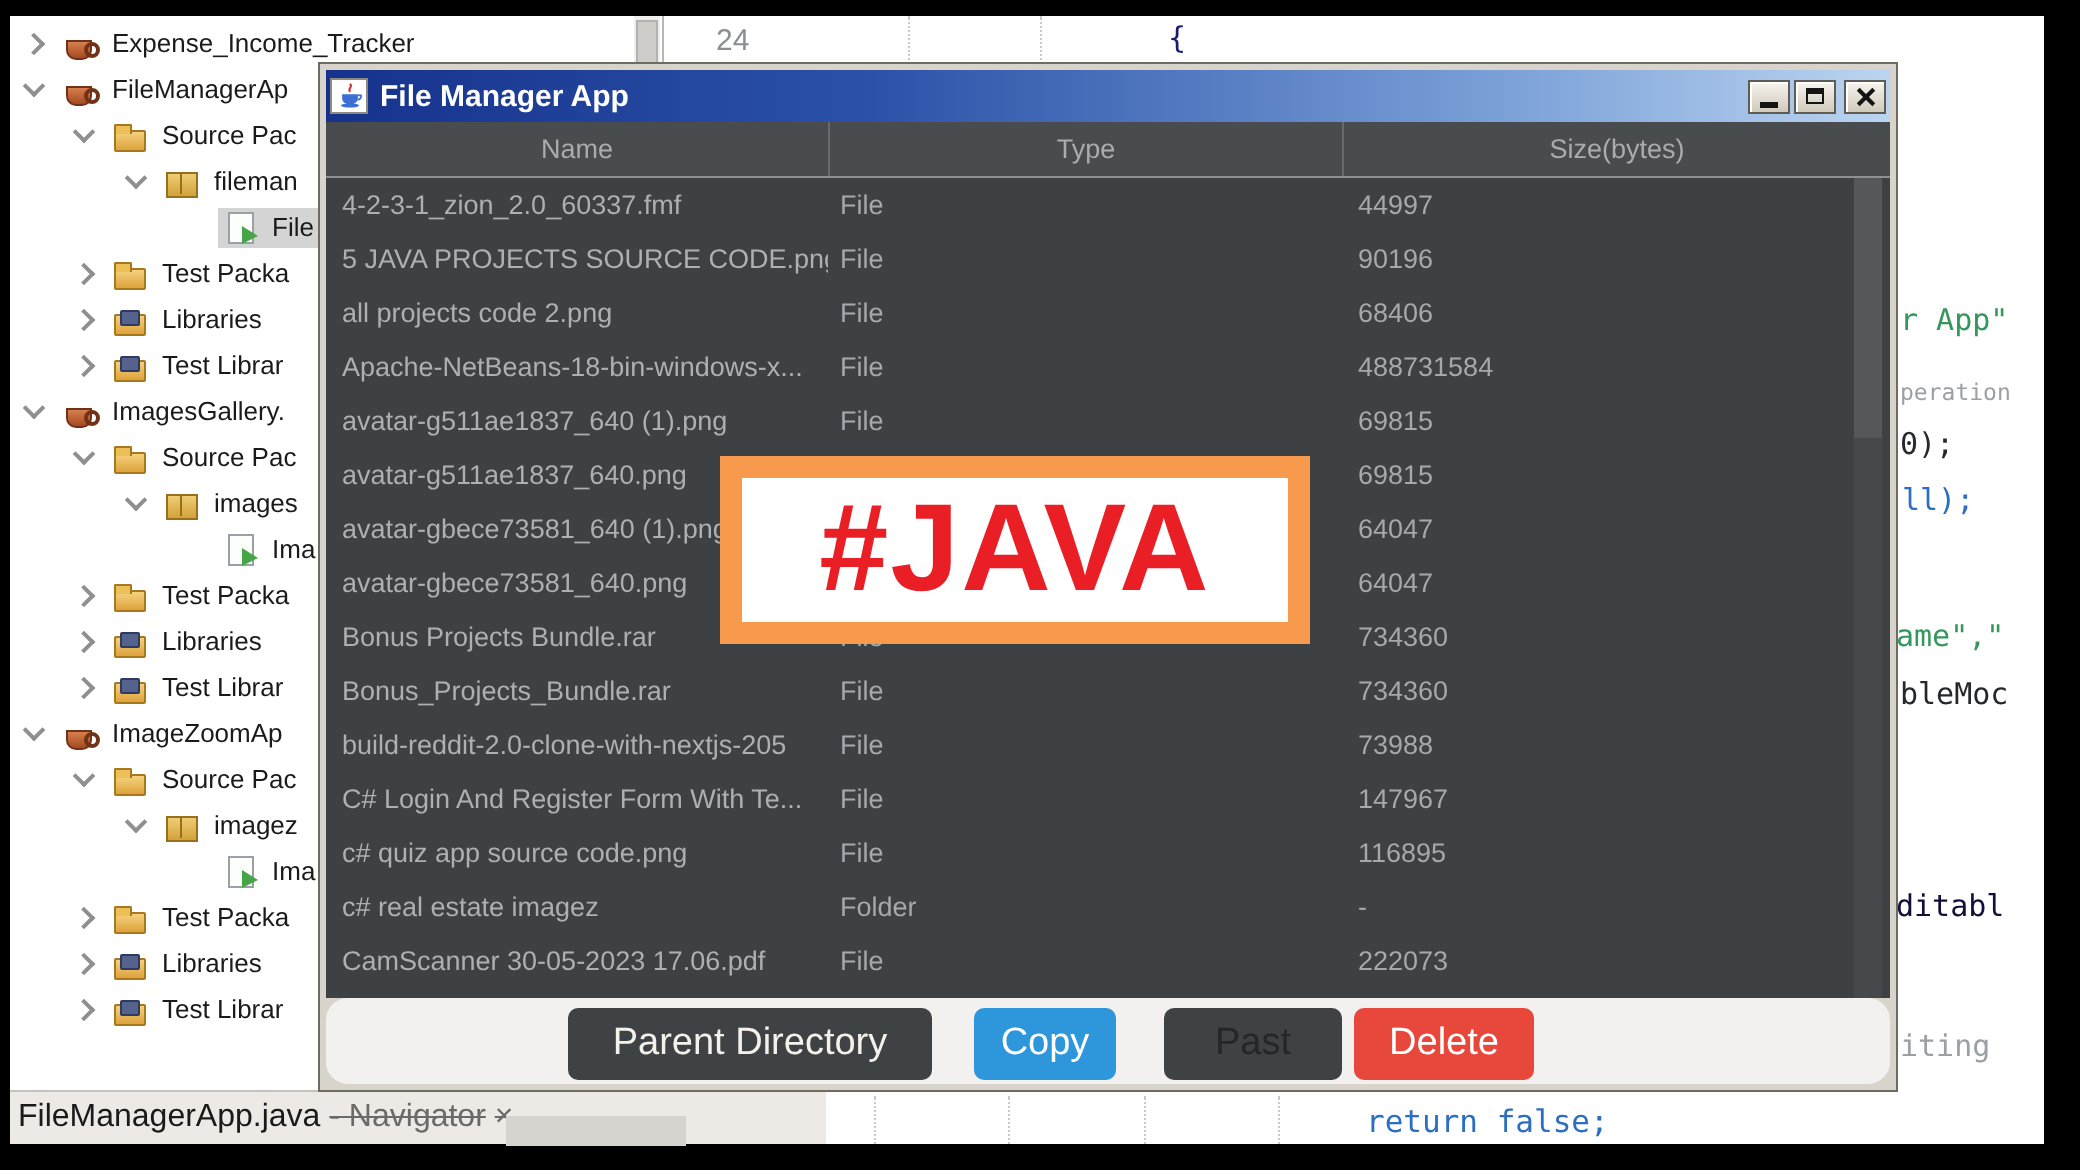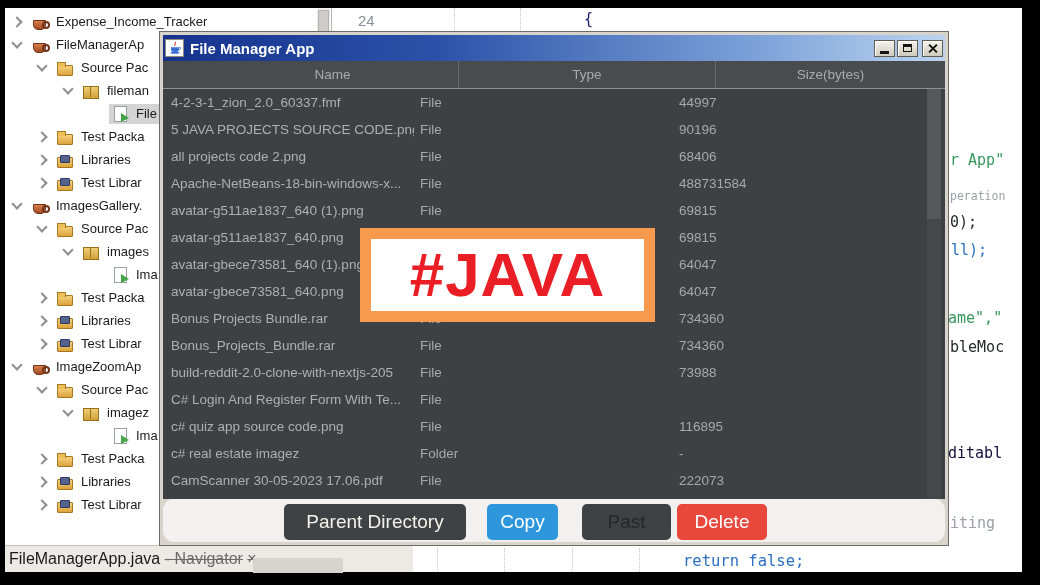--- a/index.html
+++ b/index.html
@@ -74,21 +74,21 @@
   .wbtn{width:21px;height:17px;background:linear-gradient(#f7f4ee,#cfcabc);border:1px solid #5f5c54;
      box-shadow:inset 1px 1px 0 #fff;display:flex;align-items:center;justify-content:center;position:relative;}
   .wbtn.close{margin-left:2px;}
   .g-min{width:9px;height:3px;background:#141414;margin-top:8px;}
   .g-max{width:9px;height:8px;border:1px solid #141414;border-top:3px solid #141414;}
   .g-close{position:relative;width:11px;height:11px;}
   .g-close::before,.g-close::after{content:"";position:absolute;left:5px;top:0;width:2px;height:11px;background:#141414;}
   .g-close::before{transform:rotate(45deg);} .g-close::after{transform:rotate(-45deg);}
 
   .thead{display:grid;grid-template-columns:251px 257px 1fr;background:#494c4e;height:28px;
-     border-bottom:1px solid #8d9092;color:#a8acaf;font-size:13.5px;padding-left:44px;}
+     border-bottom:1px solid #8d9092;color:#a8acaf;font-size:13.5px;}
   .th{display:flex;align-items:center;justify-content:center;}
   .th + .th{border-left:1px solid #67696b;}
   .tbody{position:relative;height:410px;background:#3e4143;overflow:hidden;color:#a4a9ac;font-size:13.5px;}
   .frow{display:grid;grid-template-columns:251px 257px 1fr;height:27px;align-items:center;}
   .c-name{padding-left:8px;white-space:nowrap;overflow:hidden;color:#abb0b3;}
   .c-type{padding-left:6px;}
   .c-size{padding-left:8px;}
   .tbl-scroll{position:absolute;right:4px;top:0;width:14px;height:410px;background:#46494b;}
   .tbl-thumb{position:absolute;right:0;top:0;width:14px;height:130px;background:#55585a;}
 
@@ -423,20 +423,21 @@
 
         <div class="frow">
           <span class="c-name">build-reddit-2.0-clone-with-nextjs-205</span>
           <span class="c-type">File</span>
           <span class="c-size">73988</span>
         </div>
 
         <div class="frow">
           <span class="c-name">C# Login And Register Form With Te...</span>
           <span class="c-type">File</span>
+          <span class="c-size">147967</span>
         </div>
 
         <div class="frow">
           <span class="c-name">c# quiz app source code.png</span>
           <span class="c-type">File</span>
           <span class="c-size">116895</span>
         </div>
 
         <div class="frow">
           <span class="c-name">c# real estate imagez</span>

